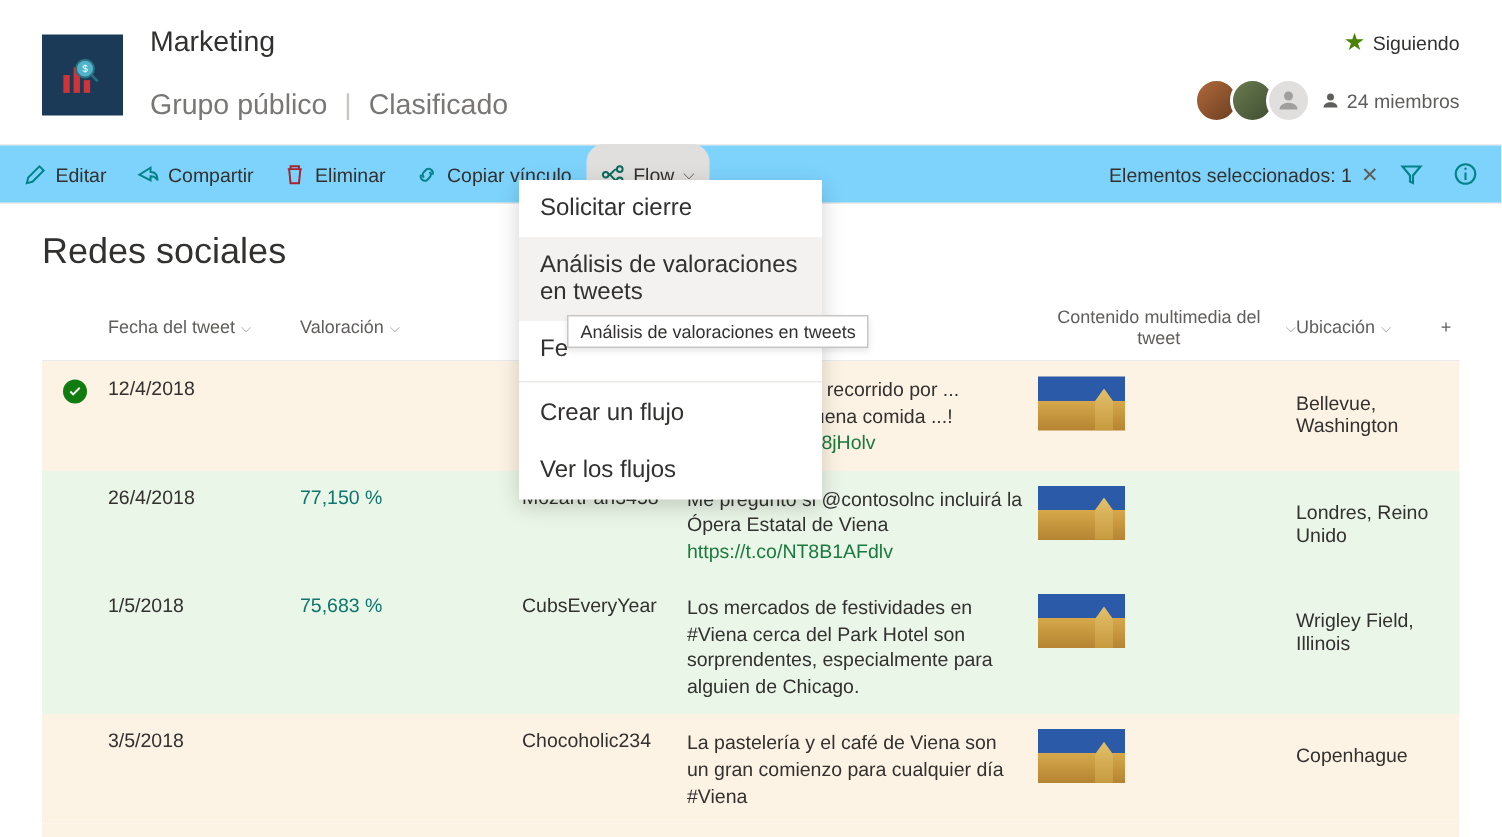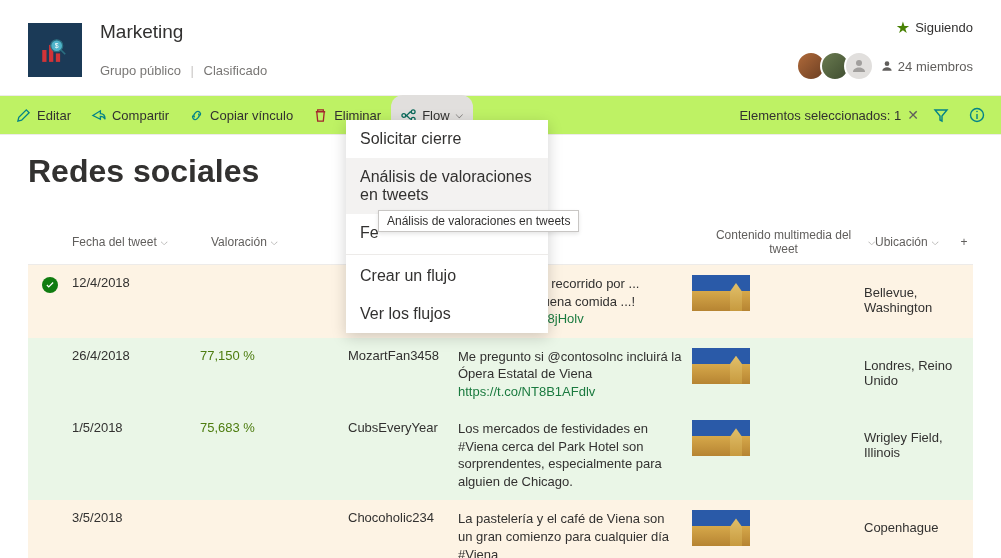--- a/index.html
+++ b/index.html
@@ -22,21 +22,21 @@
   }
   .site-logo {
     width: 54px; height: 54px;
     background: #1b3a57;
     display: flex; align-items: center; justify-content: center;
     margin-right: 18px;
   }
   .site-logo svg { width: 34px; height: 34px; }
   .site-text { flex: 1; }
   .site-title { font-size: 19px; font-weight: 300; color: #323130; }
-  .site-sub { font-size: 13px; color: #797775; margin-top: 20px; }
+  .site-sub { font-size: 19px; color: #797775; margin-top: 20px; }
   .site-sub .sep { margin: 0 6px; color: #c8c6c4; }
   .follow {
     display: flex; align-items: center; gap: 5px;
     color: #323130; font-size: 13px; margin-bottom: 8px;
   }
   .header-right { display: flex; flex-direction: column; align-items: flex-end; gap: 6px; }
   .people { display: flex; align-items: center; gap: -4px; }
   .avatar {
     width: 30px; height: 30px; border-radius: 50%;
     border: 2px solid #fff; background-size: cover; background-position: center;
@@ -45,21 +45,21 @@
   .avatar.a1 { background: linear-gradient(135deg,#b06a3a,#6b3e22); }
   .avatar.a2 { background: linear-gradient(135deg,#6a7b50,#3f4d30); }
   .avatar.generic { background:#e1dfdd; display:flex; align-items:center; justify-content:center; }
   .avatar.generic svg { width:18px; height:18px; fill:#a19f9d; }
   .members { display:flex; align-items:center; gap:4px; color:#605e5c; font-size:13px; margin-left:6px;}
   .members svg { width:14px; height:14px; fill:#605e5c; }
 
   
   .cmdbar {
     display: flex; align-items: center;
-    background: #bef264;
+    background: #7dd3fc;
     height: 40px;
     padding: 0 6px 0 6px;
     border-top: 1px solid #edebe9;
     border-bottom: 1px solid #edebe9;
   }
   .cmd {
     display: flex; align-items: center; gap: 6px;
     padding: 0 10px; height: 40px;
     color: #323130; font-size: 13px;
     cursor: pointer;
@@ -67,30 +67,30 @@
   .cmd.flow { background: #e1dfdd; border-radius: 12px; }
   .cmd svg { width: 15px; height: 15px; }
   .cmdbar-spacer { flex: 1; }
   .selcount { color:#323130; font-size:13px; padding:0 4px; display:flex; align-items:center; gap:6px;text-align:center;}
   .selcount .x { font-size:14px; cursor:pointer; color:#605e5c;}
   .cmd-icon { padding:0 10px; display:flex; align-items:center; height:40px; cursor:pointer;}
   .cmd-icon svg { width:16px; height:16px; }
 
   
   .list-area { padding: 18px 28px 0 28px; }
-  .list-title { font-size: 32px; font-weight: 700; margin-bottom: 32px; color:#323130;}
+  .list-title { font-size: 24px; font-weight: 400; margin-bottom: 16px; color:#323130;}
   .col-headers {
     display: flex; align-items: center;
     font-size: 12px; color: #605e5c;
     padding: 6px 0 8px 44px;
     border-bottom: 1px solid #edebe9;
   }
   .col { display:flex; align-items:center; gap:4px;text-align:center; }
   .col.fecha { width: 128px; }
-  .col.val { width: 148px; margin-left: 11px; }
+  .col.val { width: 148px; }
   .col.user { width: 110px; }
   .col.cont { width: 234px; }
   .col.media { width: 172px; }
   .col.ubi { flex:1; }
   .col .chev { font-size:9px; color:#a19f9d; }
   .add-col { width:18px; text-align:center; color:#605e5c; cursor:pointer; }
 
   .rows { }
   .row {
     display:flex; align-items:flex-start;
@@ -102,21 +102,21 @@
   .row.neu { background: #fdf3e4; }
   .row .check {
     position:absolute; left:14px; top:12px;
     width:16px; height:16px; border-radius:50%;
     background:#107c10; display:none; align-items:center; justify-content:center;
   }
   .row.selected .check { display:flex; }
   .row .check svg { width:10px; height:10px; fill:#fff; }
   .cell { padding-right:10px; }
   .cell.fecha { width:128px; color:#323130;}
-  .cell.val { width:148px; color:#4d7c0f;}
+  .cell.val { width:148px; color:#0f766e;}
   .cell.user { width:110px; color:#323130;}
   .cell.cont { width:234px; color:#323130; line-height:1.35;}
   .cell.cont .link { color:#1a7a3f; }
   .cell.media { width:172px; }
   .cell.ubi { flex:1; color:#323130;margin-top:10px;}
   .thumb {
     width:58px; height:36px;
     background: linear-gradient(180deg,#2a5aa8 0%, #2a5aa8 45%, #d6a84a 45%, #b68432 100%);
     position:relative;
     overflow:hidden;
@@ -214,30 +214,30 @@
       </svg>
     <span>Editar</span>
   </div>
   <div class="cmd">
     <svg viewBox="0 0 16 16" class="teal">
         <path d="M2 8l8-5v3c4 0 5 3 5 6-1-2-3-3-5-3v3L2 8z"></path>
       </svg>
     <span>Compartir</span>
   </div>
   <div class="cmd">
-    <svg viewBox="0 0 16 16" class="teal">
-        <path d="M6 10a3 3 0 010-4l2-2a3 3 0 014 4M10 6a3 3 0 010 4l-2 2a3 3 0 01-4-4"></path>
-      </svg>
-    <span>Copiar vínculo</span>
-  </div>
-  <div class="cmd">
     <svg viewBox="0 0 16 16" class="red">
         <path d="M3 4h10M5 4V2h6v2M4 4l1 10h6l1-10"></path>
       </svg>
     <span>Eliminar</span>
+  </div>
+  <div class="cmd">
+    <svg viewBox="0 0 16 16" class="teal">
+        <path d="M6 10a3 3 0 010-4l2-2a3 3 0 014 4M10 6a3 3 0 010 4l-2 2a3 3 0 01-4-4"></path>
+      </svg>
+    <span>Copiar vínculo</span>
   </div>
   <div class="cmd flow">
     <svg viewBox="0 0 16 16" class="blue">
         <circle cx="3" cy="8" r="2"></circle>
         <circle cx="13" cy="4" r="2"></circle>
         <circle cx="13" cy="12" r="2"></circle>
         <path d="M5 8c3 0 3-4 6-4M5 8c3 0 3 4 6 4"></path>
       </svg>
     <span>Flow</span>
     <span class="chev" style="font-size:10px;color:#605e5c;">⌵</span>

